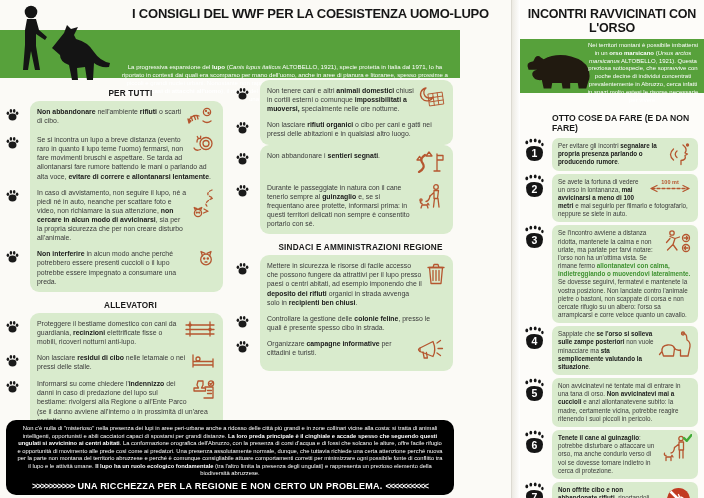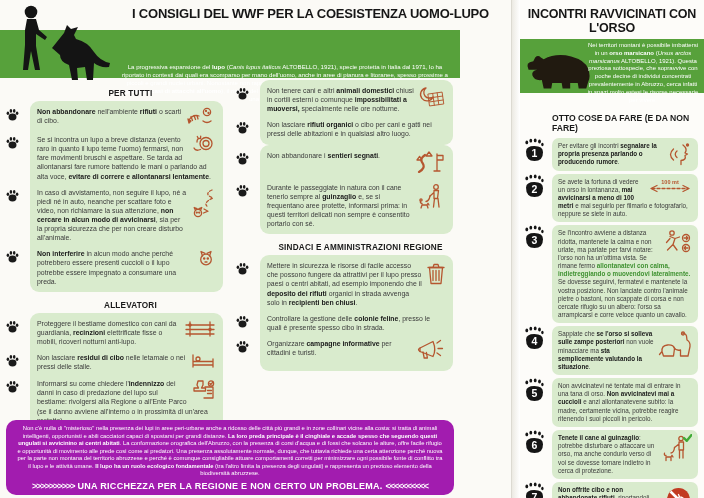--- a/index.html
+++ b/index.html
@@ -21,21 +21,21 @@
   .col{width:230px;box-sizing:border-box;padding:0 7px 0 2px;}
   .shead{font-size:8.2px;font-weight:800;letter-spacing:0.2px;color:#1a1a1a;
          margin:9px 0 3px 36px;text-align:center;}
   .box{margin-left:28px;background:#d9ebcd;border-radius:9px;padding:6px 7px;
        display:flex;flex-direction:column;gap:7px;}
   .para{position:relative;font-size:6.9px;line-height:1.32;}
   .para b{color:#191919;}
   .paw{position:absolute;left:-31px;top:1px;}
   .ic{float:right;margin:0 0 1px 4px;}
   .lbottom{position:absolute;top:420px;left:6px;width:448px;box-sizing:border-box;
-           background:#a21caf;border-radius:10px;color:#fff;padding:5px 10px 4px;}
+           background:#000000;border-radius:10px;color:#fff;padding:5px 10px 4px;}
   .lbottom .bt{display:block;font-size:5.8px;line-height:1.3;text-align:center;}
   .lbottom b{color:#fff;}
   .lfooter{margin-top:3px;text-align:center;font-size:9px;font-weight:800;
            letter-spacing:0.3px;white-space:nowrap;}
   .lfooter .arr{letter-spacing:-1px;font-weight:700;}
   
   .right{flex:1;position:relative;background:#fdfcf9;}
   .rtitle{margin:7px 4px 0;text-align:center;font-size:12.5px;font-weight:800;
           letter-spacing:-0.2px;color:#161616;}
   .rband{position:relative;margin-top:4px;height:54px;background:#57a13b;}

